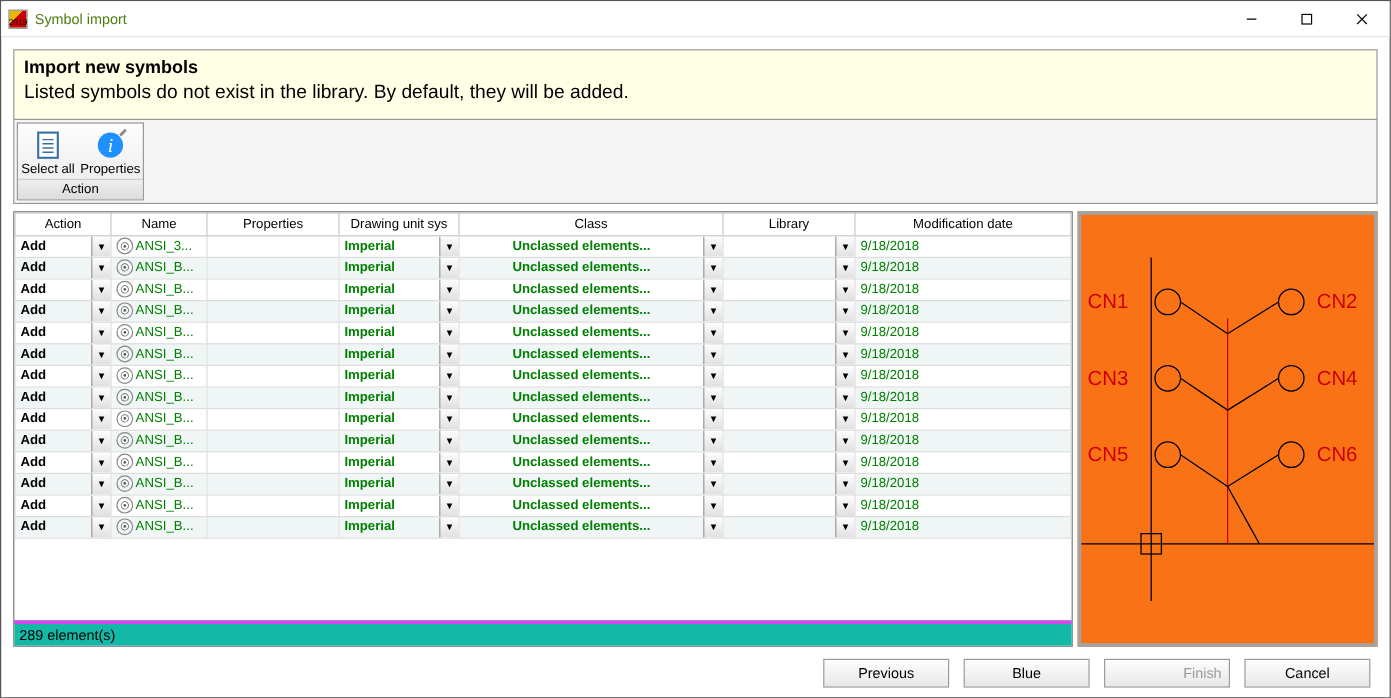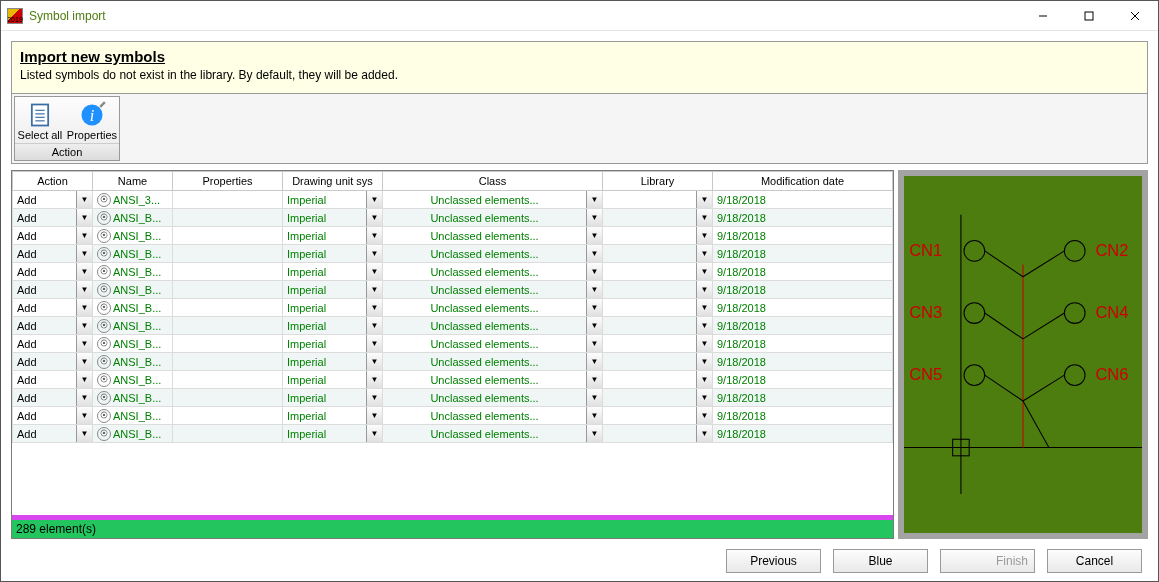--- a/index.html
+++ b/index.html
@@ -42,22 +42,22 @@
     display:flex; flex-direction:column;
     height: calc(582px - 30px);
   }
 
   
   .banner {
     border:1px solid #999;
     background:#ffffe6;
     padding:6px 8px 10px 8px;
   }
-  .banner-title { font-weight:bold; font-size:15px; margin-bottom:2px;text-decoration:underline;}
-  .banner-line { font-size:12px; line-height:1.35;}
+  .banner-title { font-weight:bold; font-size:15px; margin-bottom:2px;}
+  .banner-line { font-size:16px; line-height:1.35;}
 
   
   .ribbon {
     border:1px solid #999;
     border-top:none;
     background:#f5f5f5;
     display:flex;
     padding:0;
   }
   .ribbon-group {
@@ -133,55 +133,55 @@
     padding:0 4px;
   }
   .dd-chevron {
     width:16px; height:100%;
     border-left:1px solid #999;
     background:linear-gradient(#fdfdfd,#e0e0e0);
     display:flex; align-items:center; justify-content:center;
     font-size:8px;
     cursor:default;
   }
-  .dd-cell { display:flex; height:100%;}
+  .dd-cell { display:flex; height:100%;font-weight:bold;}
   .dd-text { flex:1; display:flex; align-items:center; padding:0 4px;}
   .green { color:#008000; }
   .sym-icon {
     width:14px;height:14px;margin-right:2px;
     border:1px solid #888; border-radius:50%;
     display:inline-flex;align-items:center;justify-content:center;
     font-size:8px;color:#555;flex:0 0 auto;
   }
   .center { justify-content:center; text-align:center;}
   .status-bar {
-    border-top:5px solid #d946ef;
+    border-top:3px solid #d946ef;
     padding:2px 4px;
     font-size:12px;
-    background:#22c55e;
+    background:#14b8a6;
   }
 
   
   .preview {
     width:258px;
-    border:6px solid #a3a3a3;
-    background:#4d7c0f;
+    border:3px solid #a3a3a3;
+    background:#f97316;
     position:relative;
   }
   .preview svg { width:100%; height:100%; }
   .cn-label { font: 16px sans-serif; fill:#cc0000; }
 
   
   .footer {
     display:flex; justify-content:flex-end; gap:12px;
     margin-top:10px;
     padding-right:6px;
   }
   .footer button {
-    width:95px; height:24px;
+    width:105px; height:24px;
     font-size:12px;
     border:1px solid #9a9a9a;
     background:linear-gradient(#fdfdfd,#e8e8e8);
     cursor:default;
   }
   .footer button:disabled { color:#9a9a9a;text-align:right; }
 
   
   col.c-action{width:80px}
   col.c-name{width:80px}

